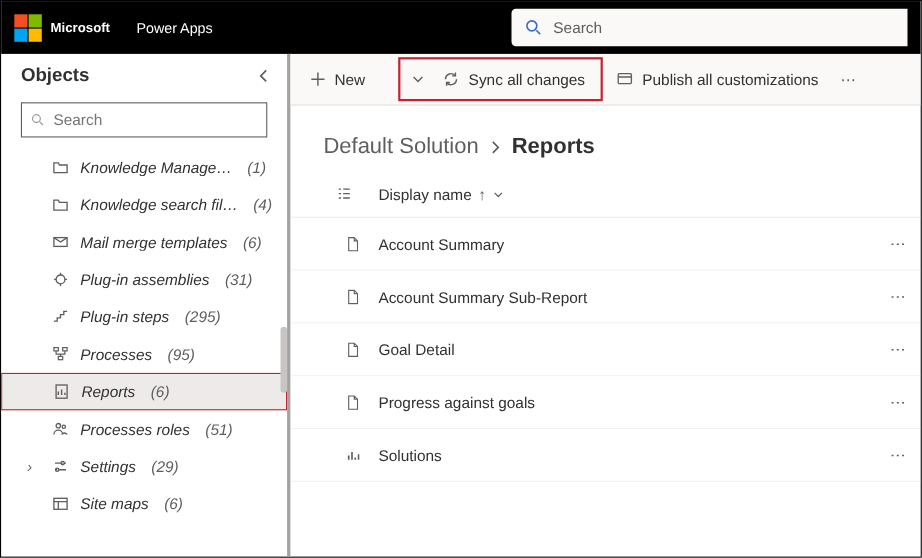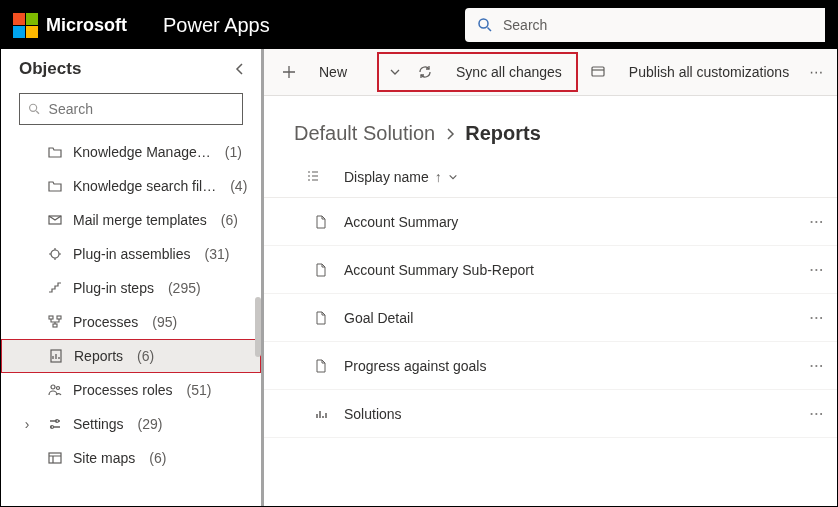--- a/index.html
+++ b/index.html
@@ -26,22 +26,22 @@
     display: grid;
     grid-template-columns: 12px 12px;
     grid-template-rows: 12px 12px;
     gap: 1px;
     margin-right: 8px;
   }
   .ms-logo span:nth-child(1){background:#f25022;}
   .ms-logo span:nth-child(2){background:#7fba00;}
   .ms-logo span:nth-child(3){background:#00a4ef;}
   .ms-logo span:nth-child(4){background:#ffb900;}
-  .ms-brand { font-size: 18px; font-weight: 600; margin-right: 36px; }
-  .app-name { font-size: 20px; font-weight: 400; }
+  .ms-brand { font-size: 12px; font-weight: 600; margin-right: 24px; }
+  .app-name { font-size: 13px; font-weight: 400; }
   .header-search {
     margin-left: auto;
     background: #faf9f8;
     height: 34px;
     width: 360px;
     border-radius: 4px 0 0 4px;
     display: flex;
     align-items: center;
     padding: 0 12px;
     color: #605e5c;
@@ -127,21 +127,21 @@
 
   .scroll-thumb {
     position: absolute;
     right: 0;
     top: 162px;
     width: 6px;
     height: 60px;
     background: #c8c6c4;
     border-radius: 3px;
   }
-  .sidebar-inner { position: relative; flex: 1; overflow: hidden; }
+  .sidebar-inner { position: relative; flex: 1; overflow: hidden; font-style: italic; }
 
   
   .main {
     flex: 1;
     display: flex;
     flex-direction: column;
     overflow: hidden;
   }
   .cmdbar {
     height: 47px;
@@ -151,21 +151,21 @@
     align-items: center;
     padding: 0 8px;
     gap: 2px;
     overflow: hidden;
   }
   .cmdbtn {
     display: flex;
     align-items: center;
     height: 40px;
     padding: 0 10px;
-    gap: 23px;
+    gap: 8px;
     cursor: pointer;
     color: #323130;
     white-space: nowrap;
   }
   .cmdbtn svg, .cmdbtn .ico { color: #605e5c; }
   .sync-group {
     display: flex;
     align-items: center;
     border: 2px solid #c8202f;
     padding: 0 4px;

